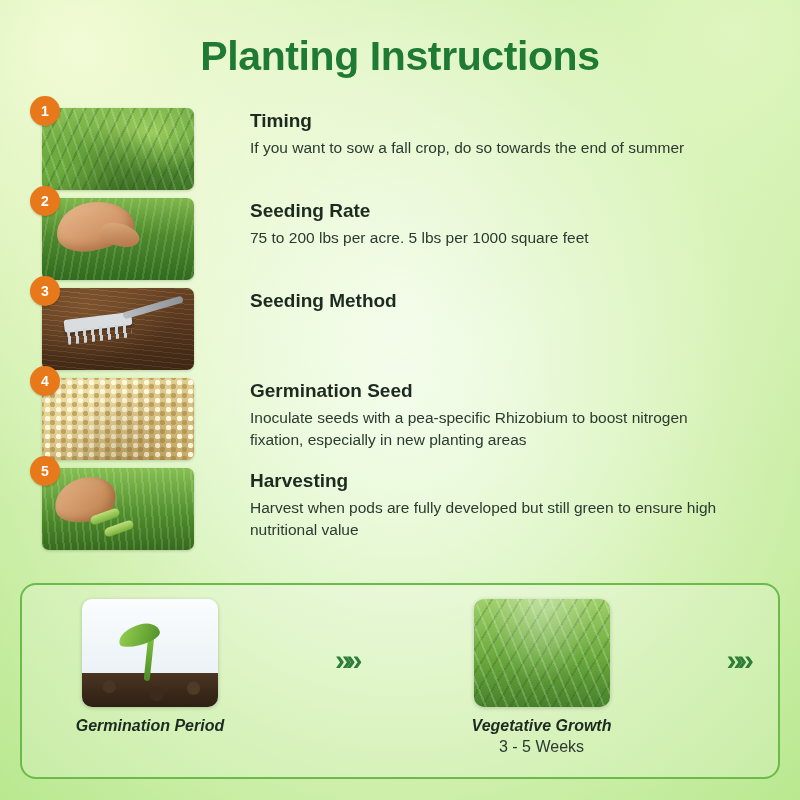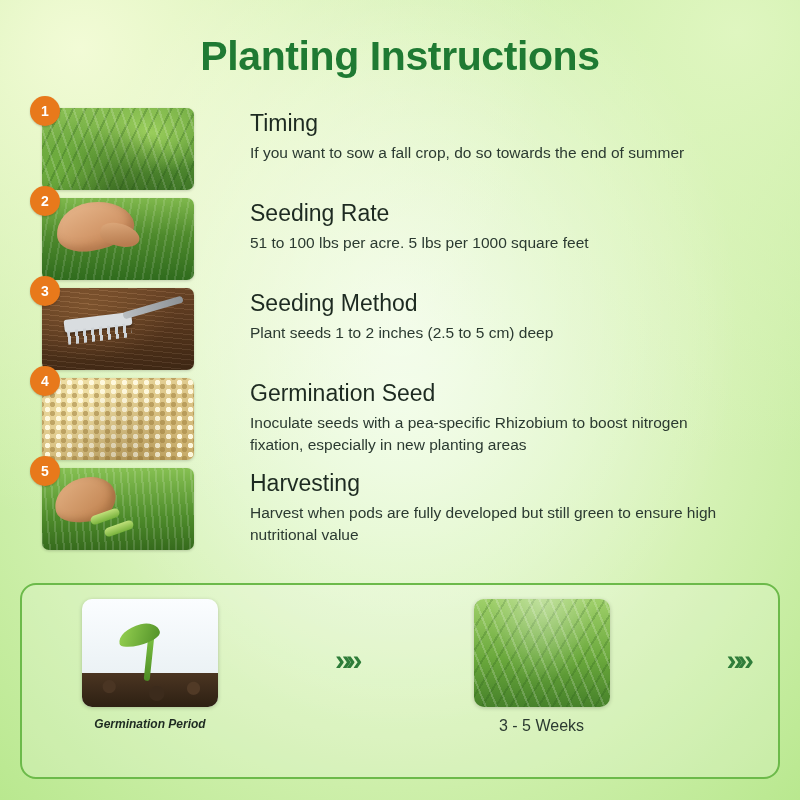--- a/index.html
+++ b/index.html
@@ -89,22 +89,22 @@
     justify-content: center;
     box-shadow: 0 1px 2px rgba(0,0,0,0.2);
     z-index: 4;
   }
   .step-text {
     padding-left: 56px;
     padding-top: 2px;
     flex: 1 1 auto;
   }
   .step-title {
-    font-size: 23px;
-    font-weight: normal;
+    font-size: 19px;
+    font-weight: bold;
     color: #1d2a21;
     margin-bottom: 5px;
   }
   .step-desc {
     font-size: 15.5px;
     line-height: 1.42;
     color: #2b3a31;
     max-width: 470px;
   }
 
@@ -272,21 +272,21 @@
   .tl-img {
     width: 136px;
     height: 108px;
     margin: 0 auto 10px auto;
     border-radius: 10px;
     overflow: hidden;
     position: relative;
     box-shadow: 0 1px 4px rgba(0,0,0,0.2);
   }
   .tl-name {
-    font-size: 12px;
+    font-size: 16px;
     font-weight: bold;
     font-style: italic;
     color: #1d2a21;
     margin-bottom: 3px;
   }
   .tl-dur {
     font-size: 16px;
     color: #2b3a31;
   }
   .tl-arrow {
@@ -391,37 +391,36 @@
         <div class="badge">2</div>
         <div class="thumb">
           <div class="art art-hand-sow">
             <div class="hand"></div>
             <div class="hand2"></div>
           </div>
         </div>
       </div>
       <div class="step-text">
         <div class="step-title">Seeding Rate</div>
-        <div class="step-desc">51 to 100 lbs per acre. 5 lbs per 1000 square feet</div>
+        <div class="step-desc">75 to 200 lbs per acre. 5 lbs per 1000 square feet</div>
       </div>
     </div>
 
     <div class="step">
       <div class="thumb-wrap">
         <div class="badge">3</div>
         <div class="thumb">
           <div class="art art-soil-rake">
             <div class="rake-head"></div>
             <div class="rake-handle"></div>
           </div>
         </div>
       </div>
       <div class="step-text">
         <div class="step-title">Seeding Method</div>
-        <div class="step-desc">Plant seeds 1 to 2 inches (2.5 to 5 cm) deep</div>
       </div>
     </div>
 
     <div class="step">
       <div class="thumb-wrap">
         <div class="badge">4</div>
         <div class="thumb">
           <div class="art art-seeds"></div>
         </div>
       </div>
@@ -463,20 +462,21 @@
         </div>
         <div class="tl-name">Germination Period</div>
       </div>
 
       <div class="tl-arrow">»»</div>
 
       <div class="tl-stage">
         <div class="tl-img">
           <div class="art art-veg"></div>
         </div>
+        <div class="tl-name">Vegetative Growth</div>
         <div class="tl-dur">3 - 5 Weeks</div>
       </div>
 
       <div class="tl-arrow">»»</div>
 
 
     </div>
   </div>
 
 </div>

